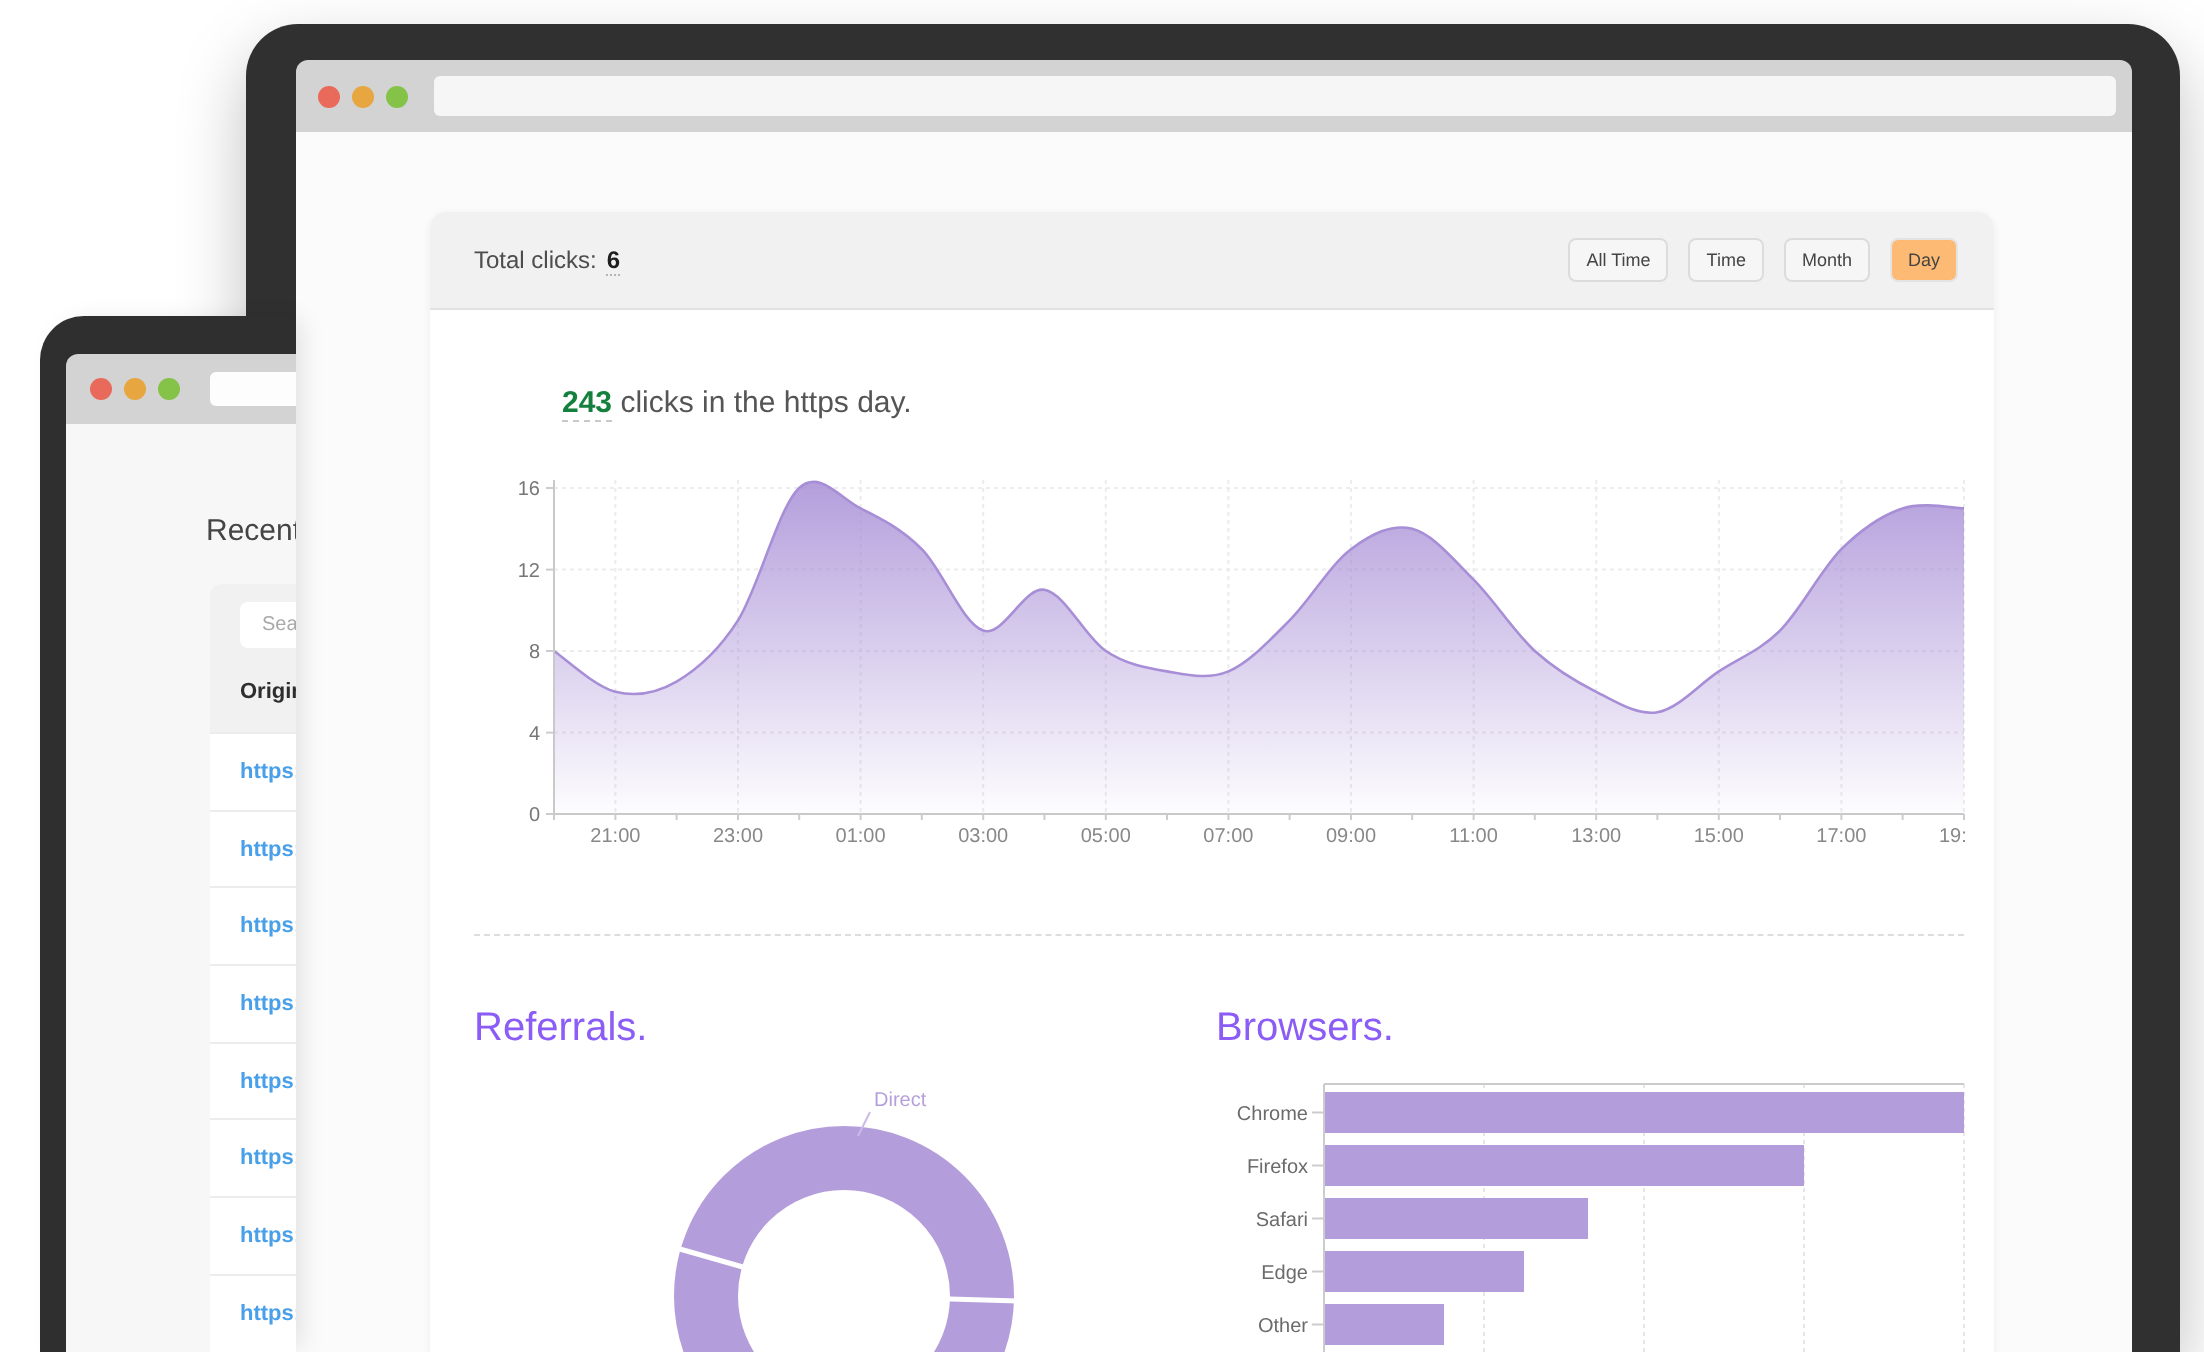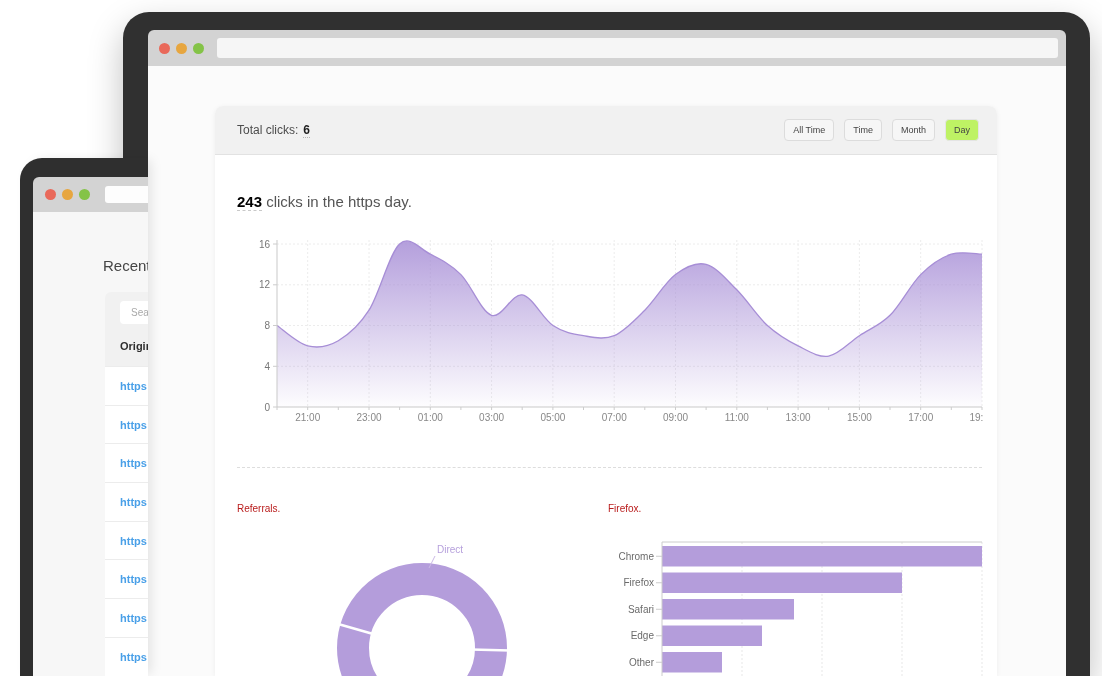--- a/index.html
+++ b/index.html
@@ -30,27 +30,27 @@
     border-radius:8px 8px 0 0; border-bottom:1px solid #e2e2e2;
     display:flex; align-items:center; padding:0 18px 0 22px;
   }
   .stats-label { font-size:12px; color:#4d4d4d; }
   .stats-value { font-size:12px; font-weight:bold; color:#1e1e1e; margin-left:5px; border-bottom:1px dotted #b5b5b5; }
   .range-group { margin-left:auto; display:flex; gap:10px; }
   .range-btn {
     font-family:"Liberation Sans",sans-serif; font-size:9px; color:#444;
     background:#f6f6f6; border:1px solid #dcdcdc; border-radius:4px; padding:5px 8px; cursor:pointer;
   }
-  .range-btn.active { background:#bef264; border-color:#e4e4e4; }
+  .range-btn.active { background:#fdba74; border-color:#e4e4e4; }
   .card-body { position:absolute; left:0; top:49px; right:0; bottom:0; background:#fff; }
   .headline { position:absolute; left:22px; top:38px; font-size:15px; color:#555; }
-  .headline .count { font-weight:bold; color:#000000; border-bottom:1px dashed #c9c9c9; }
+  .headline .count { font-weight:bold; color:#15803d; border-bottom:1px dashed #c9c9c9;margin-left:44px; }
   .area-chart-svg { position:absolute; left:10px; top:75px; }
   .section-divider { position:absolute; left:22px; top:312px; width:745px; border-top:1px dashed #dddddd; }
-  .section-title { position:absolute; top:348px; font-size:10px; color:#b91c1c; }
+  .section-title { position:absolute; top:348px; font-size:20px; color:#8b5cf6; }
   .section-title.referrals { left:22px; }
   .section-title.browsers { left:393px; }
   .donut-svg { position:absolute; left:105px; top:383px; }
   .bars-svg { position:absolute; left:381px; top:381px; }
   
   .back-window {
     position:absolute; left:20px; top:158px; width:128px; height:518px; z-index:2;
     background:#2f2f2f; border-radius:22px 0 0 0; padding:19px 0 0 13px; overflow:hidden;
     box-shadow:5px 0 12px -2px rgba(0,0,0,.10);
   }
@@ -172,21 +172,21 @@
             <text x="389.2" y="191" font-size="10" fill="#888" text-anchor="middle">07:00</text>
             <text x="450.5" y="191" font-size="10" fill="#888" text-anchor="middle">09:00</text>
             <text x="511.8" y="191" font-size="10" fill="#888" text-anchor="middle">11:00</text>
             <text x="573.1" y="191" font-size="10" fill="#888" text-anchor="middle">13:00</text>
             <text x="634.4" y="191" font-size="10" fill="#888" text-anchor="middle">15:00</text>
             <text x="695.7" y="191" font-size="10" fill="#888" text-anchor="middle">17:00</text>
             <text x="757.0" y="191" font-size="10" fill="#888" text-anchor="middle">19:00</text>
           </svg>
         <div class="section-divider"></div>
         <div class="section-title referrals">Referrals.</div>
-        <div class="section-title browsers">Firefox.</div>
+        <div class="section-title browsers">Browsers.</div>
         <svg class="donut-svg" width="204" height="140" viewBox="0 0 204 140">
             <circle cx="102" cy="110" r="69" fill="none" stroke="#b49ddb" stroke-width="32"></circle>
             <line x1="54.9" y1="96.5" x2="16.4" y2="85.5" stroke="#ffffff" stroke-width="2.5"></line>
             <line x1="151.0" y1="111.4" x2="191.0" y2="112.5" stroke="#ffffff" stroke-width="2.5"></line>
             <line x1="115" y1="18" x2="109" y2="30" stroke="#cbbae6" stroke-width="1"></line>
             <text x="117" y="15" font-size="10" fill="#b6a0dc">Direct</text>
           </svg>
         <svg class="bars-svg" width="396" height="140" viewBox="0 0 396 140">
             <line x1="146.0" y1="6" x2="146.0" y2="140" stroke="#e7e7e7" stroke-dasharray="2,2"></line>
             <line x1="226.0" y1="6" x2="226.0" y2="140" stroke="#e7e7e7" stroke-dasharray="2,2"></line>

